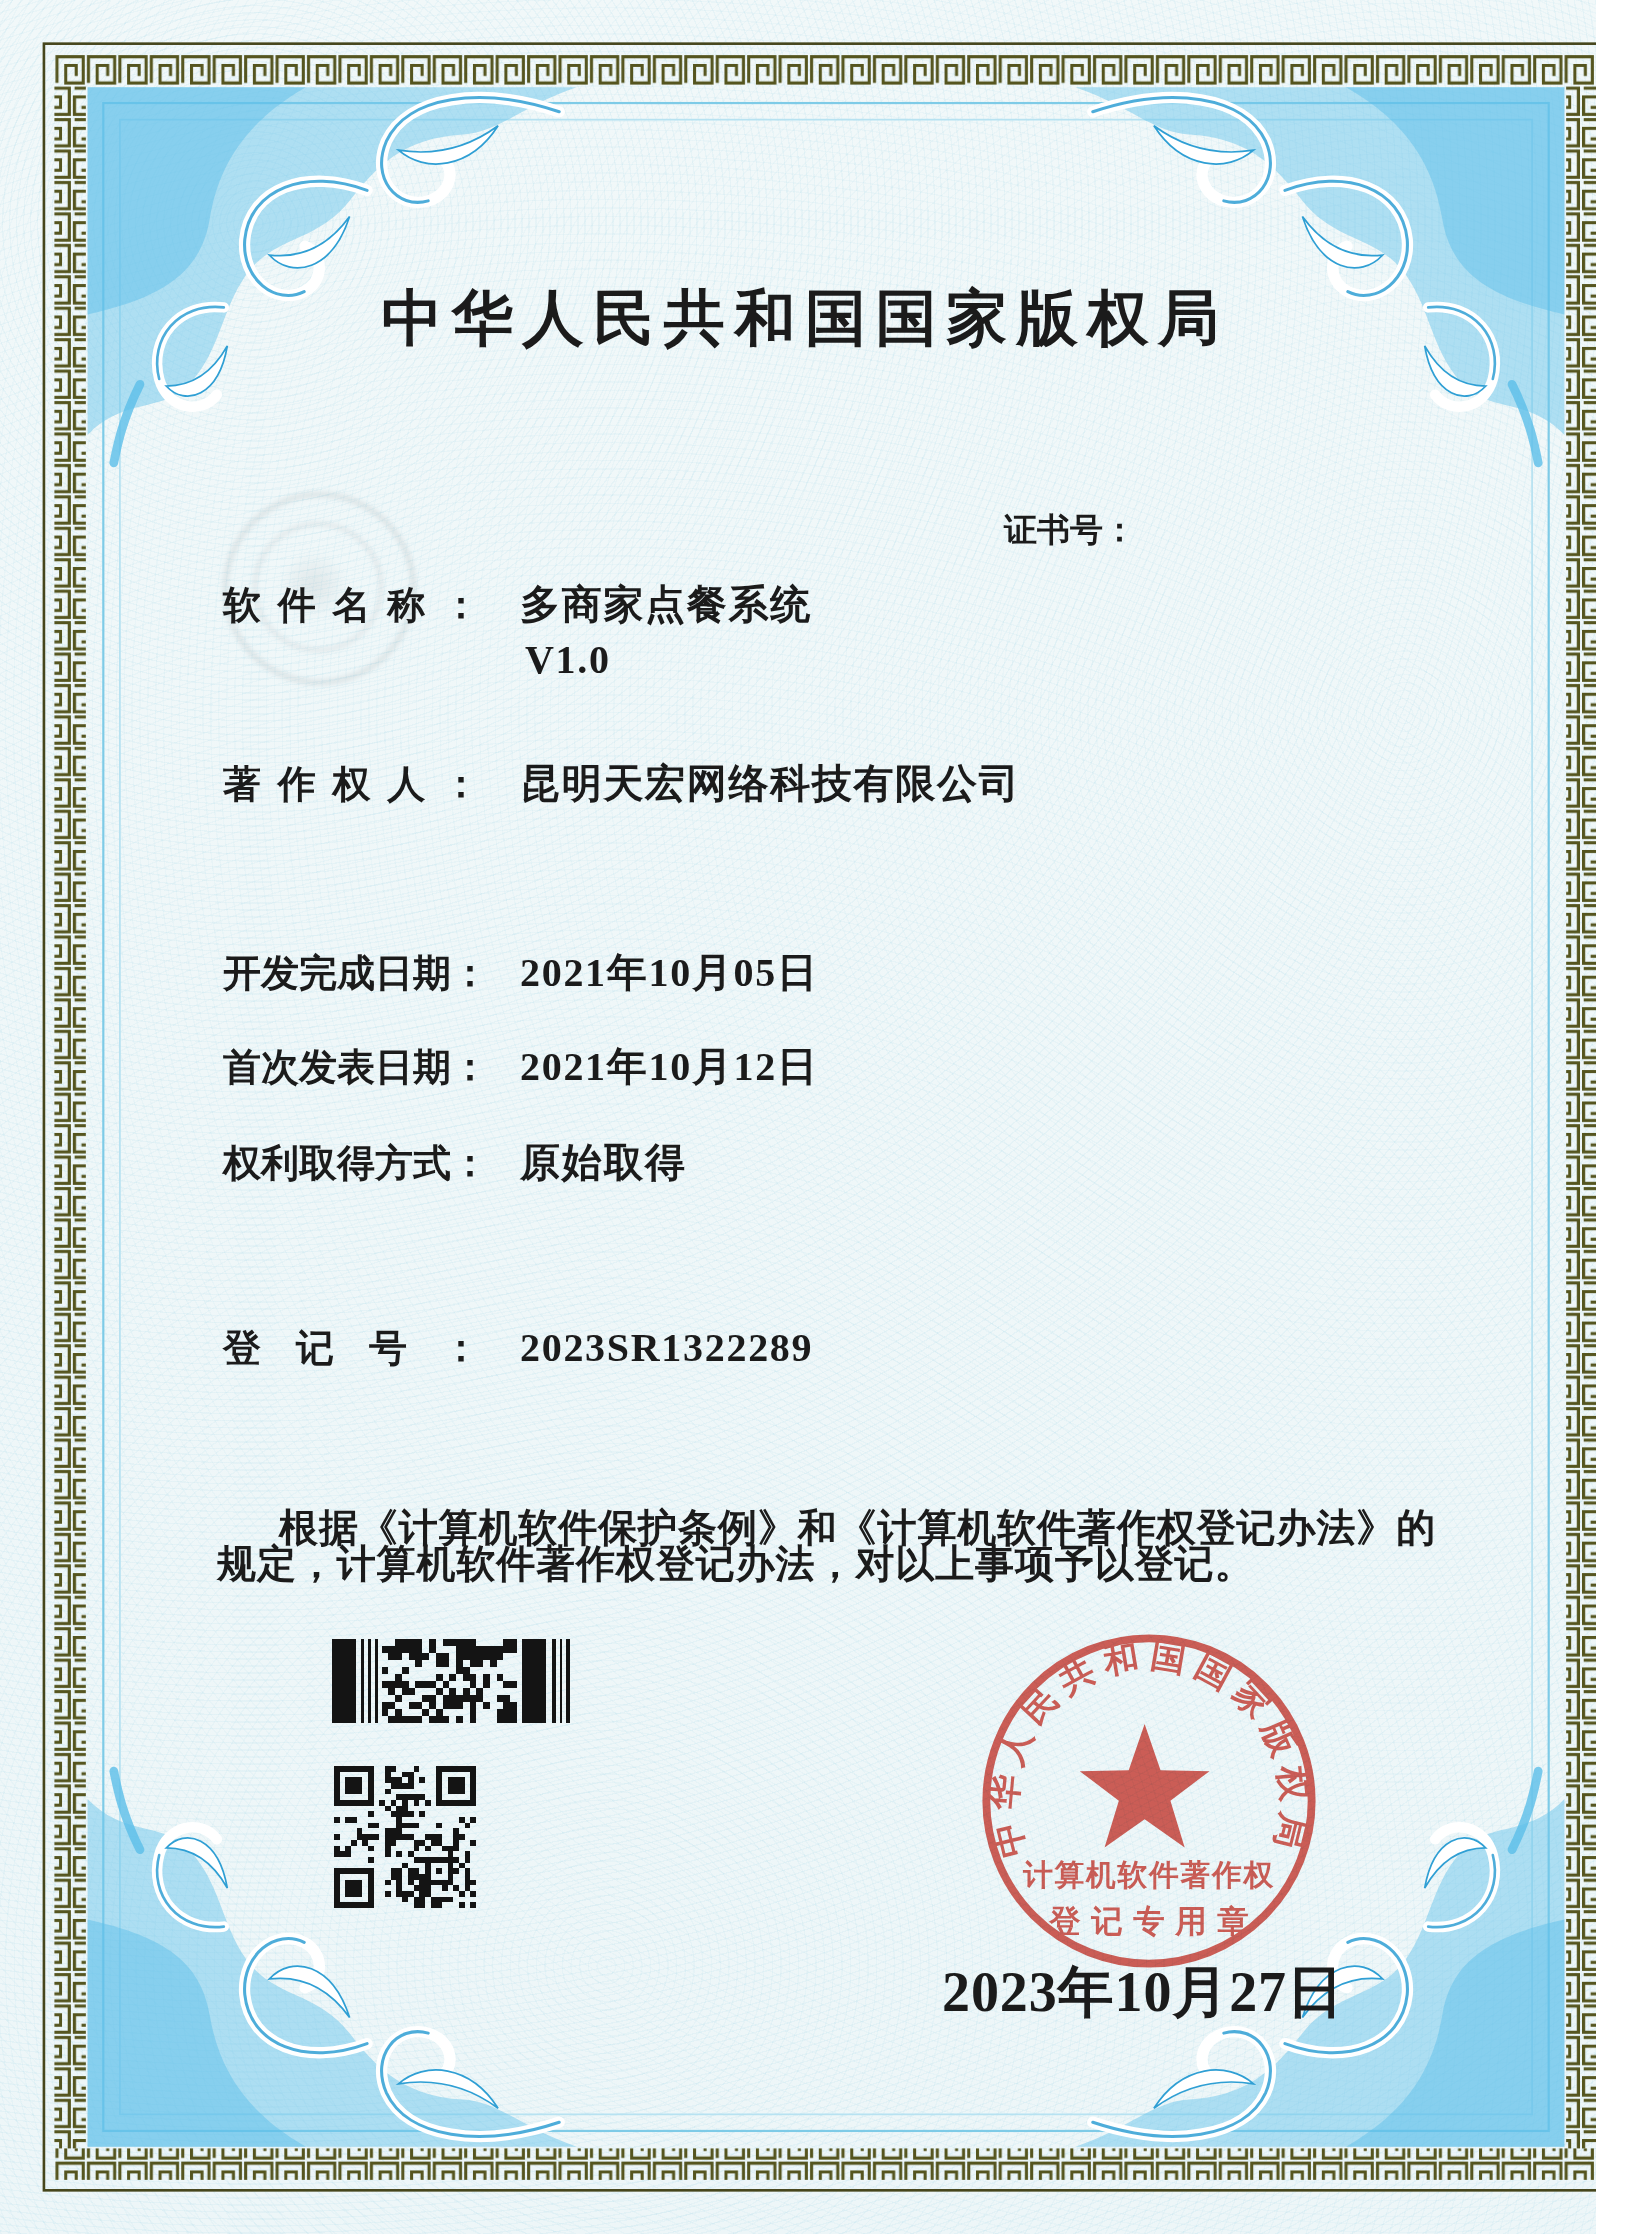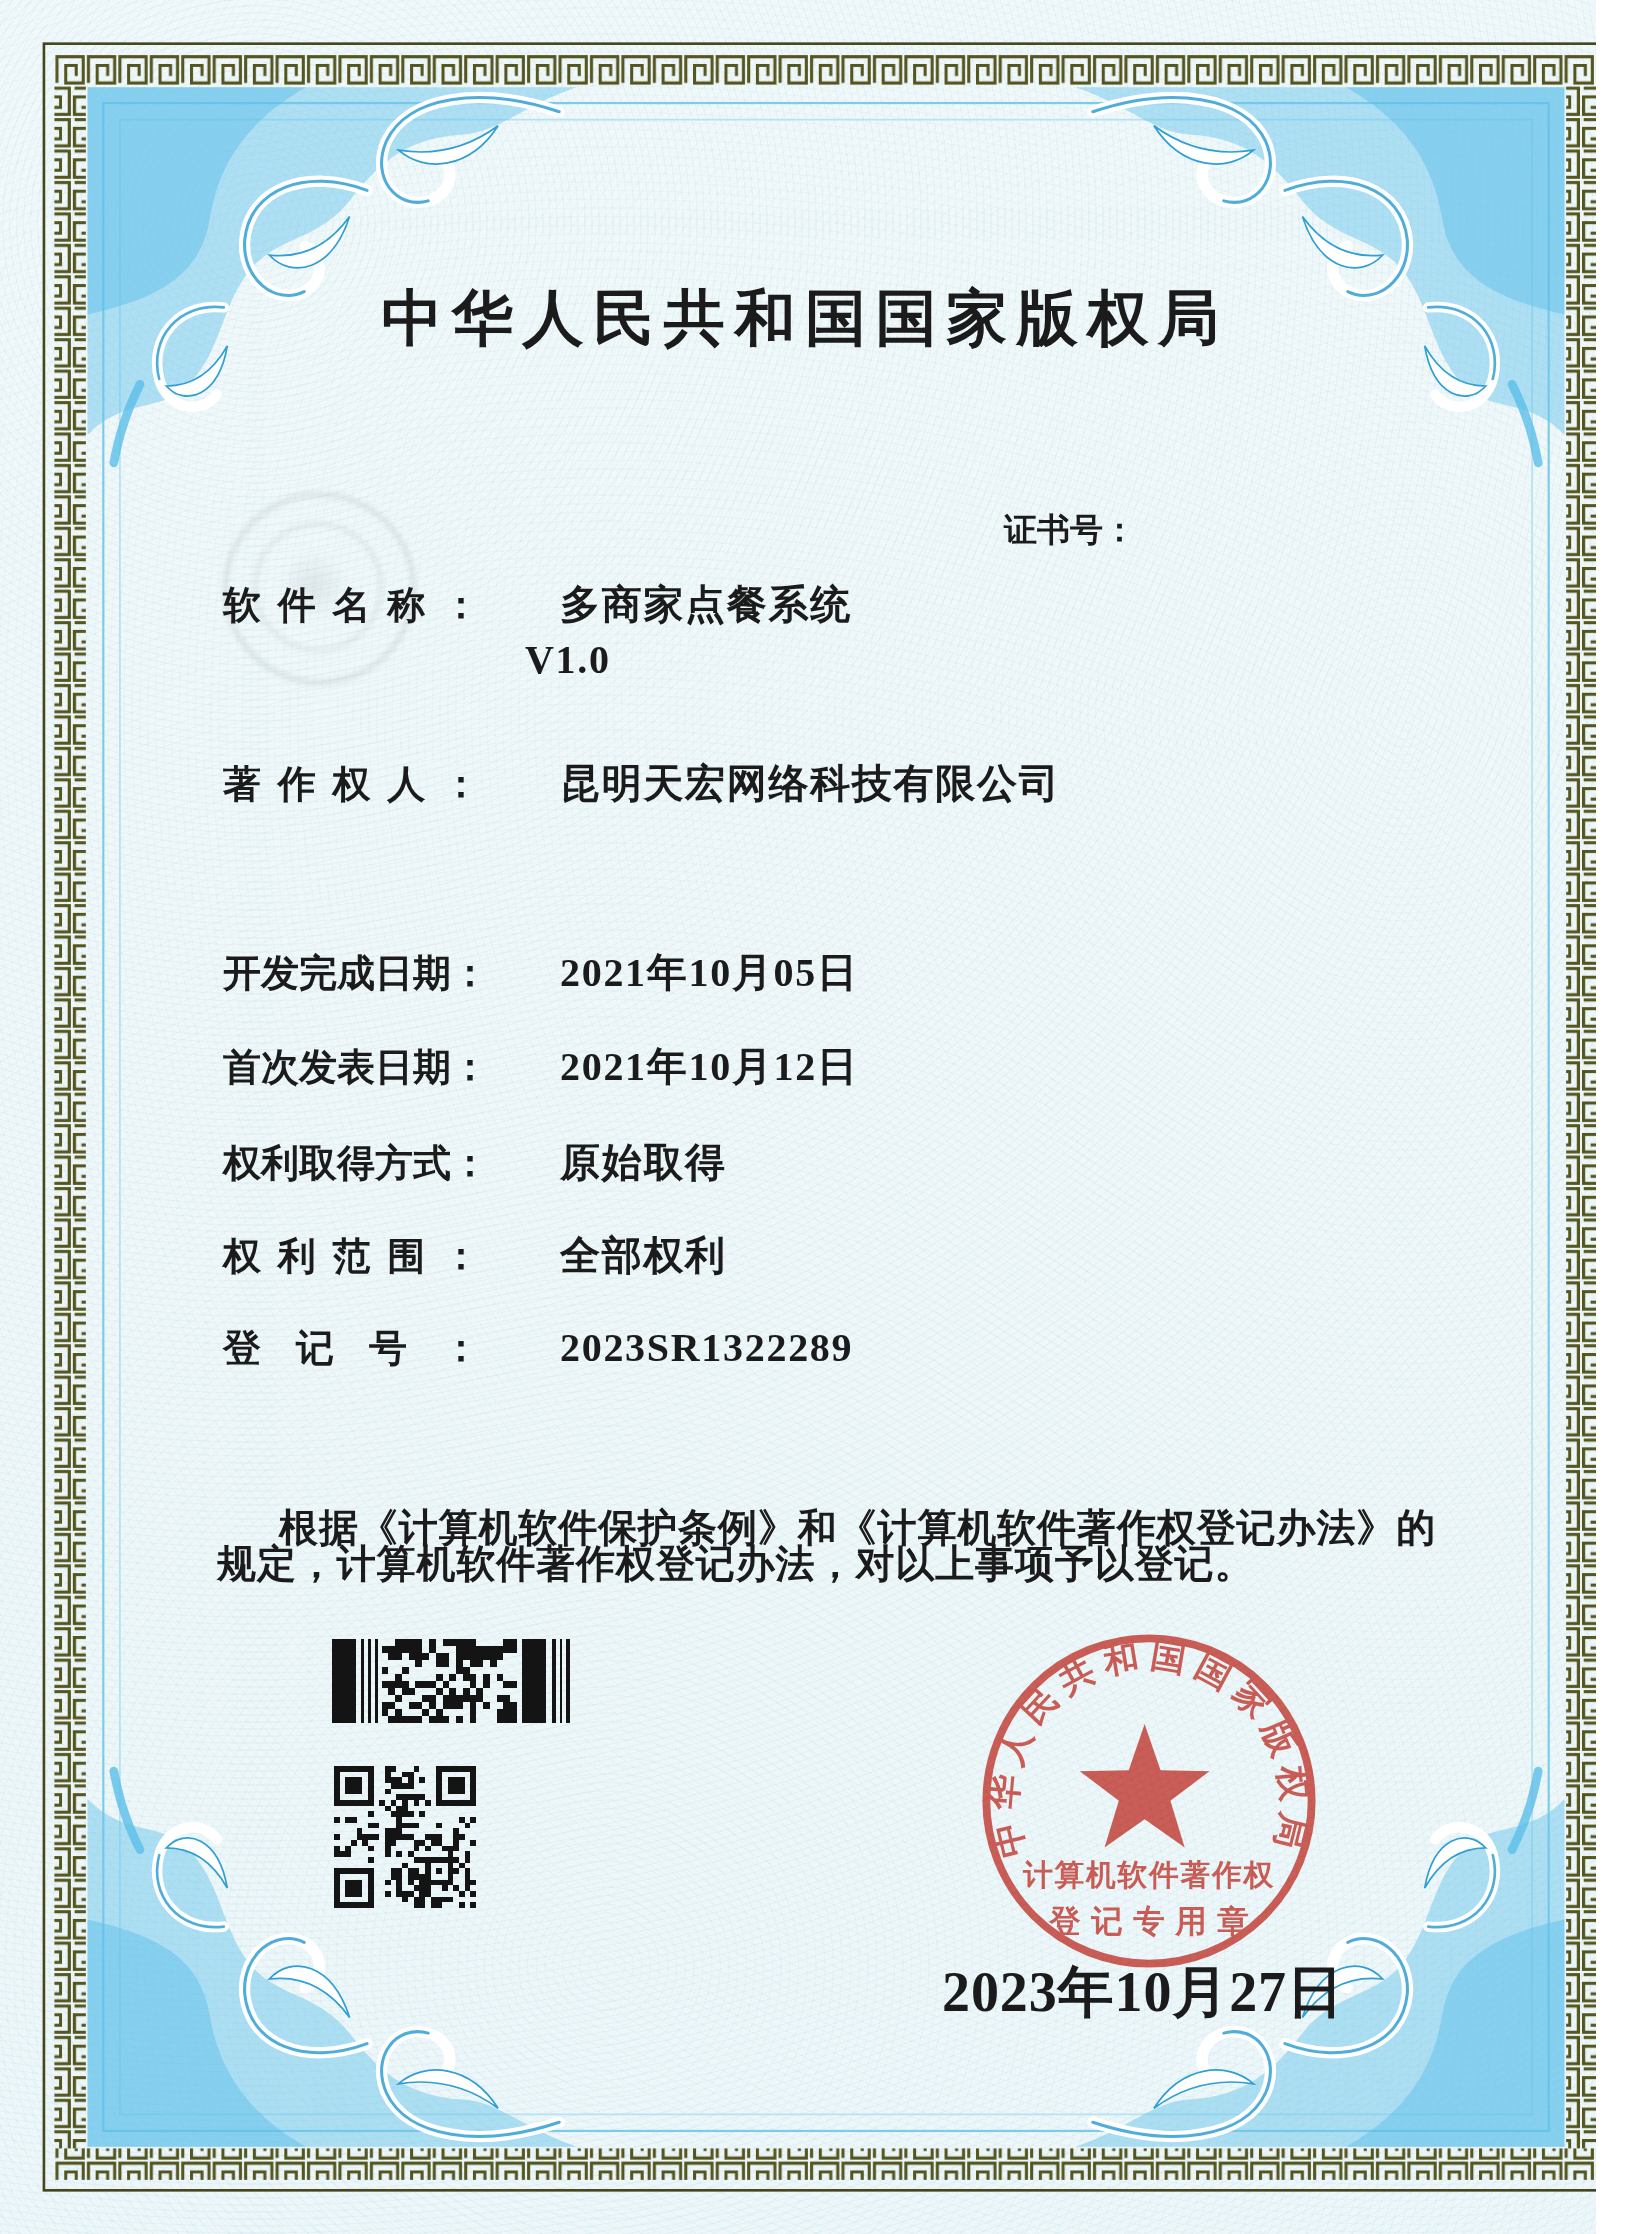--- a/index.html
+++ b/index.html
@@ -29,21 +29,21 @@
     left:1004px;top:508px;display:flex;gap:37px;
     font-size:33px;font-weight:bold;white-space:nowrap;
   }
   .frow{position:absolute;left:223px;display:flex;align-items:flex-start;white-space:nowrap;}
   .flabel{
     display:inline-block;width:257px;
     text-align:justify;text-align-last:justify;
     font-size:38px;font-weight:bold;line-height:1.18;
   }
   .fvalue{
-    margin-left:80px;font-size:40px;font-weight:bold;
+    margin-left:40px;font-size:40px;font-weight:bold;
     line-height:1.12;letter-spacing:1.7px;white-space:nowrap;
   }
   .version-line{left:525px;font-size:40px;font-weight:bold;letter-spacing:1.7px;}
   .statement{font-size:39px;font-weight:bold;letter-spacing:0.9px;white-space:nowrap;}
   .issue-date{
     left:942px;top:1955px;width:419px;text-align:left;
     font-size:56px;font-weight:bold;letter-spacing:0.9px;
   }
   .wm{position:absolute;border-radius:50%;filter:blur(2.6px);}
   .wm-outer{left:223px;top:492px;width:183px;height:183px;border:5.2px solid rgba(128,138,144,0.18);}
@@ -138,24 +138,20 @@
   <div class="frow" style="top:1045px">
     <span class="flabel">首次发表日期：</span>
     <span class="fvalue">2021年10月12日</span>
   </div>
 
   <div class="frow" style="top:1141px">
     <span class="flabel">权利取得方式：</span>
     <span class="fvalue">原始取得</span>
   </div>
 
-  <div class="frow" style="top:1234px">
-    <span class="flabel">权利范围：</span>
-    <span class="fvalue">全部权利</span>
-  </div>
 
   <div class="frow" style="top:1326px">
     <span class="flabel">登记号：</span>
     <span class="fvalue">2023SR1322289</span>
   </div>
 
   <div class="abs statement" style="left:279px;top:1501px">根据《计算机软件保护条例》和《计算机软件著作权登记办法》的</div>
   <div class="abs statement" style="left:217px;top:1537px">规定，计算机软件著作权登记办法，对以上事项予以登记。</div>
 
   <svg id="barcode-svg" class="code-svg" style="left:332px;top:1639px" width="238" height="84" viewBox="0 0 273 96" xmlns="http://www.w3.org/2000/svg" shape-rendering="crispEdges">

